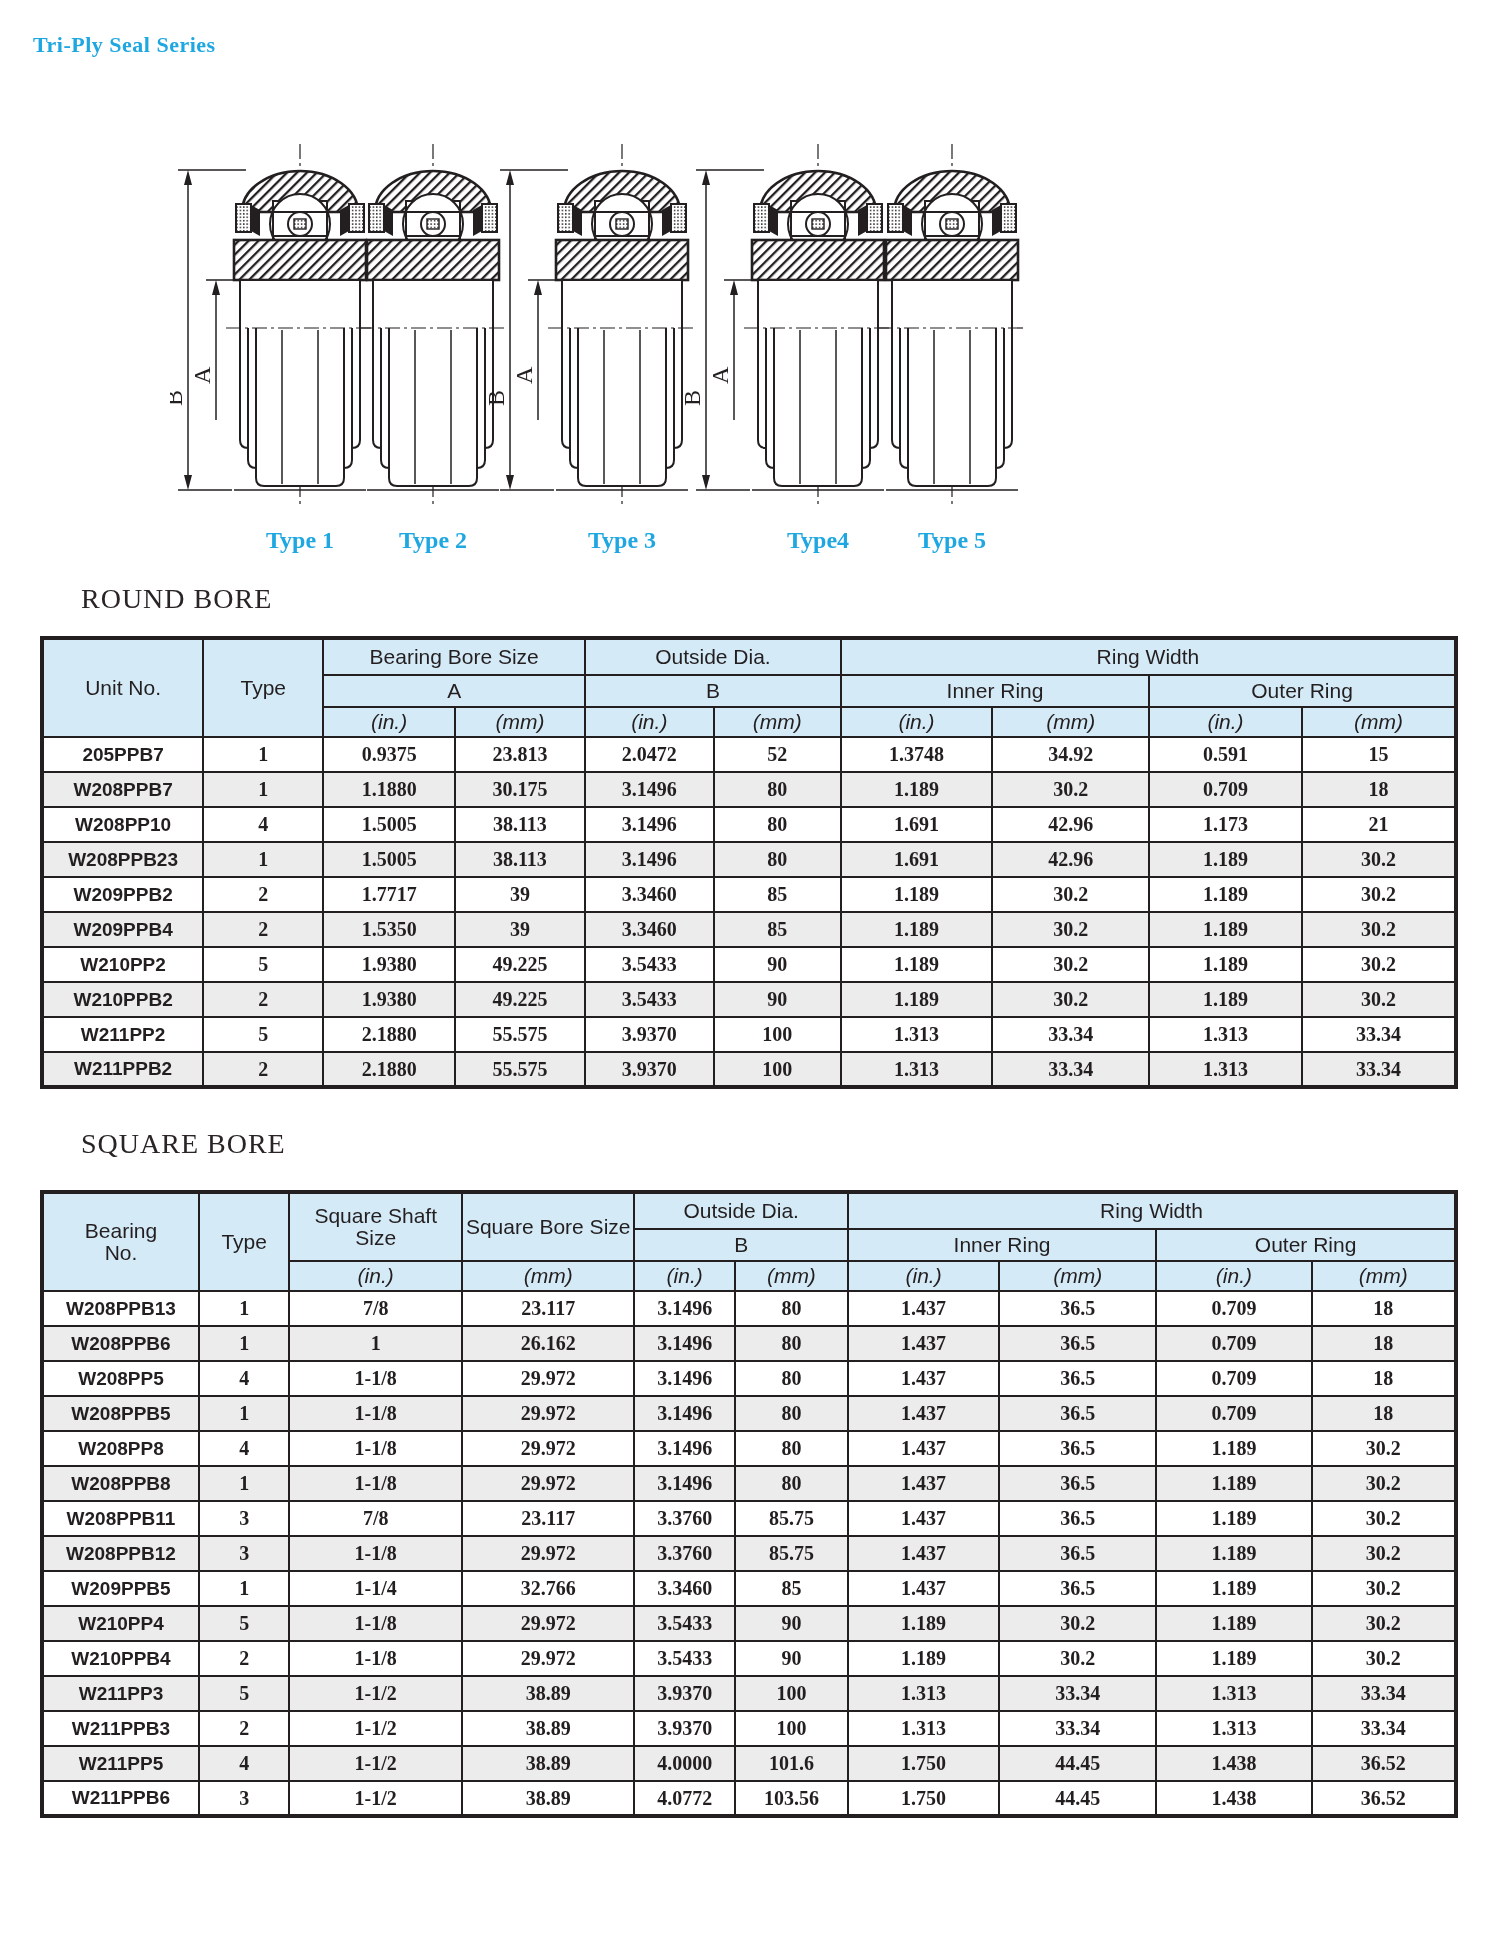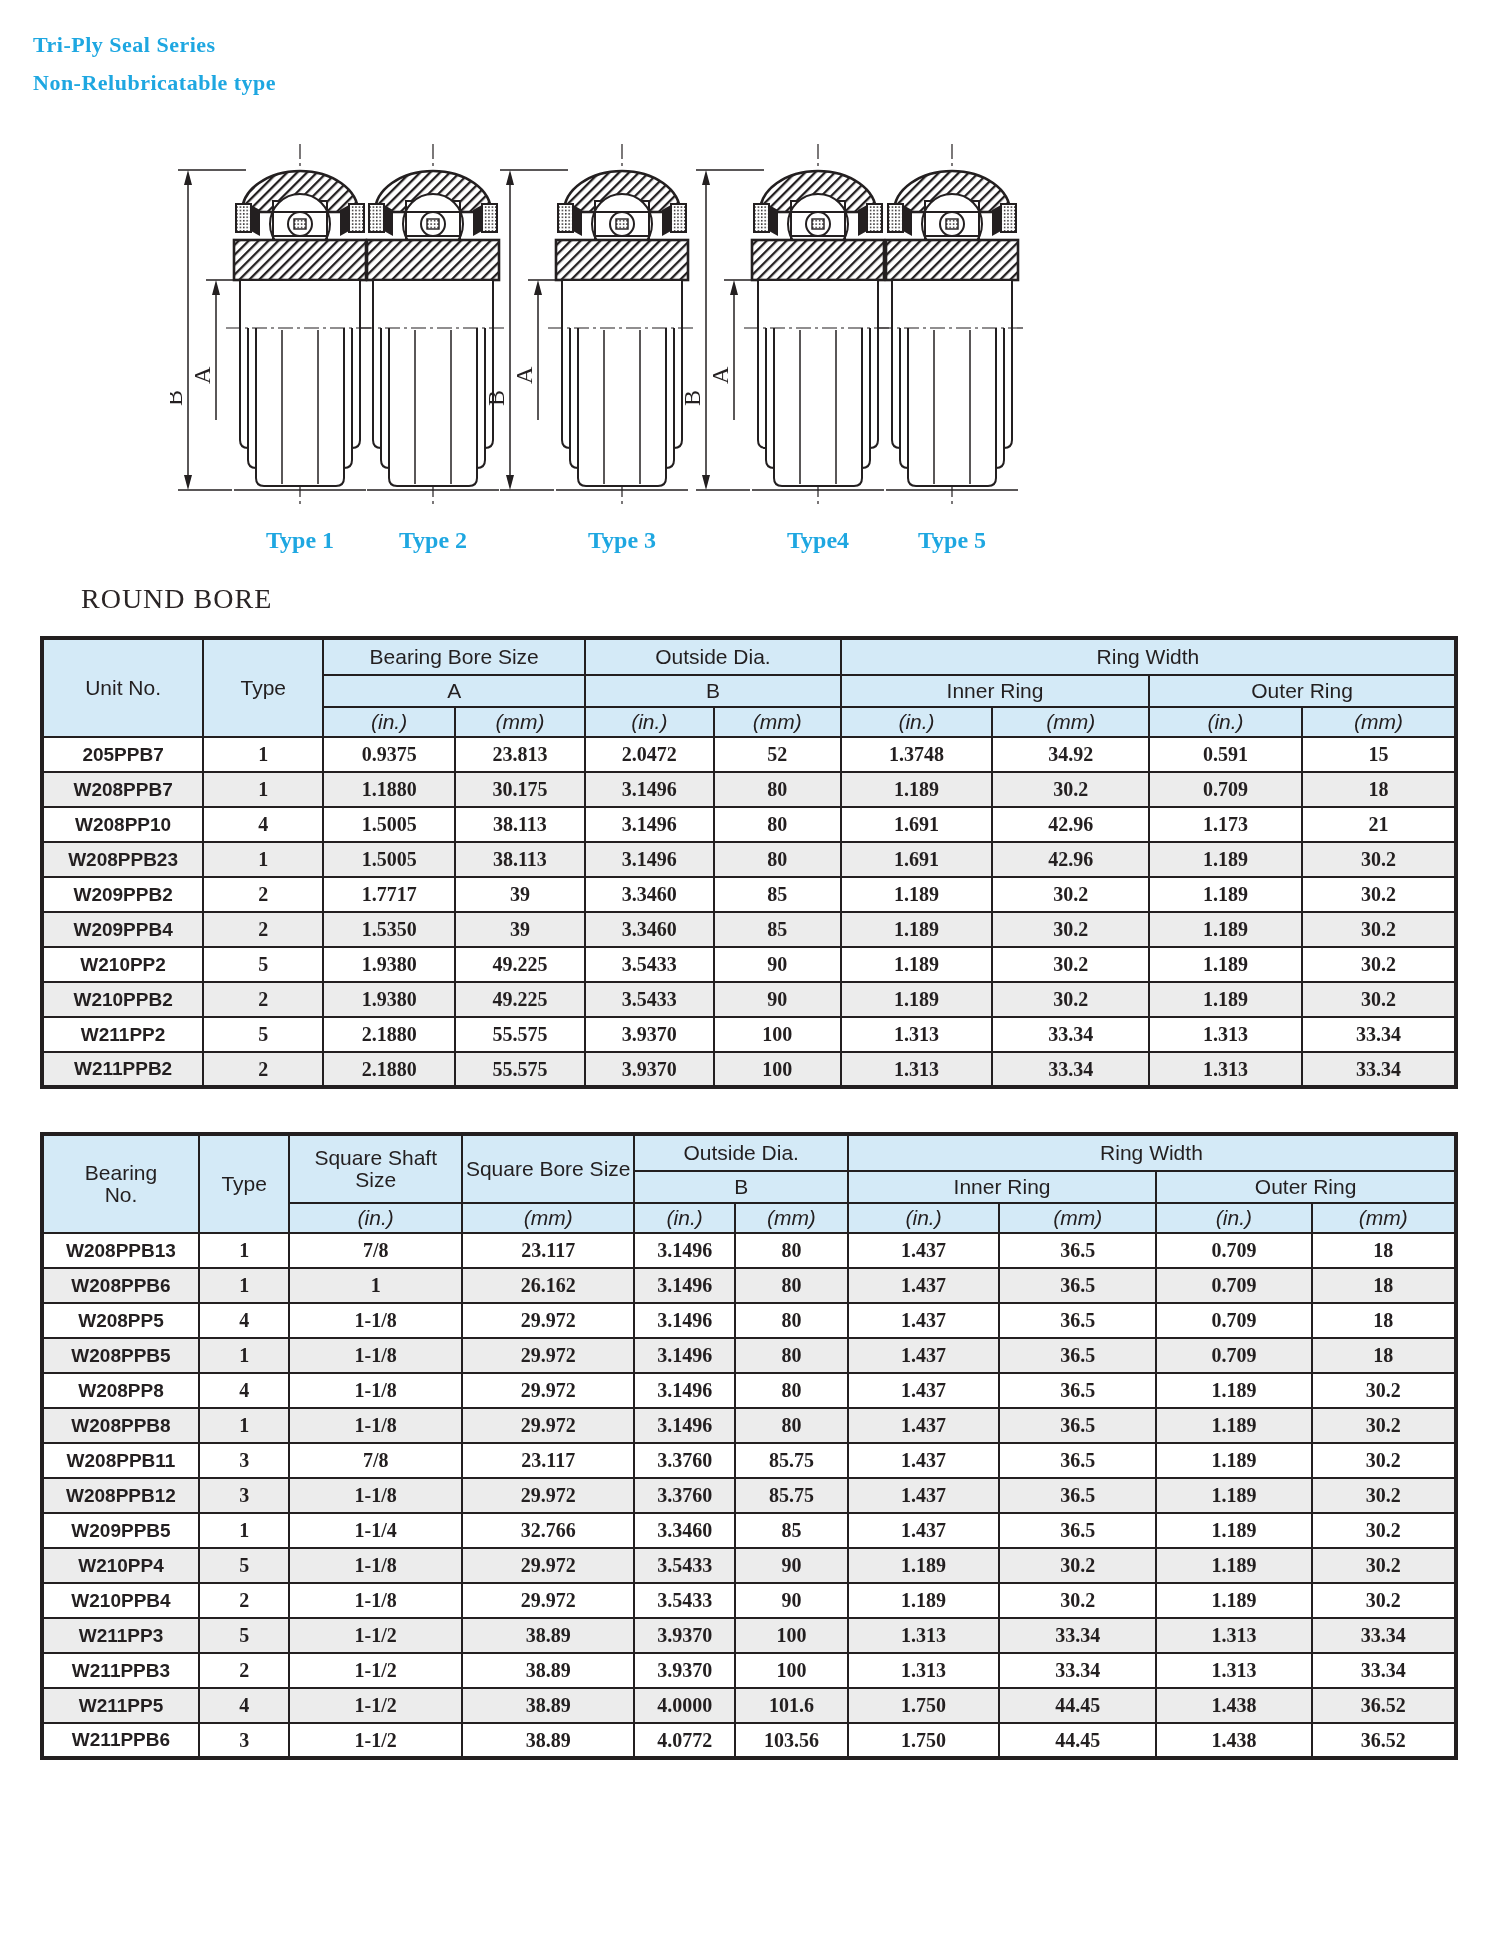--- a/index.html
+++ b/index.html
@@ -47,21 +47,21 @@
   #square-heading{top:1128px;}
   
   table.data-table{
     position:absolute;left:40px;
     width:1418px;
     border-collapse:collapse;
     border:4px solid #231f20;
     table-layout:fixed;
   }
   #round-table{top:636px;}
-  #square-table{top:1132px;padding-left:18px;}
+  #square-table{top:1190px;padding-left:18px;}
   .data-table th,.data-table td{
     border:2px solid #231f20;
     text-align:center;
     vertical-align:middle;
     padding:0 2px;
     line-height:1.05;
     overflow:hidden;
   }
   .data-table thead th{
     background:#d4eaf7;
@@ -87,21 +87,20 @@
     font-size:19px;
   }
 </style>
 </head>
 <body>
 
 <div class="page">
 
   <div class="title-block">
     <div>Tri-Ply Seal Series</div>
-    <div>Non-Relubricatable type</div>
   </div>
 
   <svg class="diagrams" viewBox="0 0 900 420">
     <defs>
       <pattern id="hatch" patternUnits="userSpaceOnUse" width="7" height="7" patternTransform="rotate(45)">
         <rect width="7" height="7" fill="#ffffff"></rect>
         <rect width="2.3" height="7" fill="#231f20"></rect>
       </pattern>
       <pattern id="dotsp" patternUnits="userSpaceOnUse" width="3.4" height="3.4">
         <rect width="3.4" height="3.4" fill="#ffffff"></rect>

